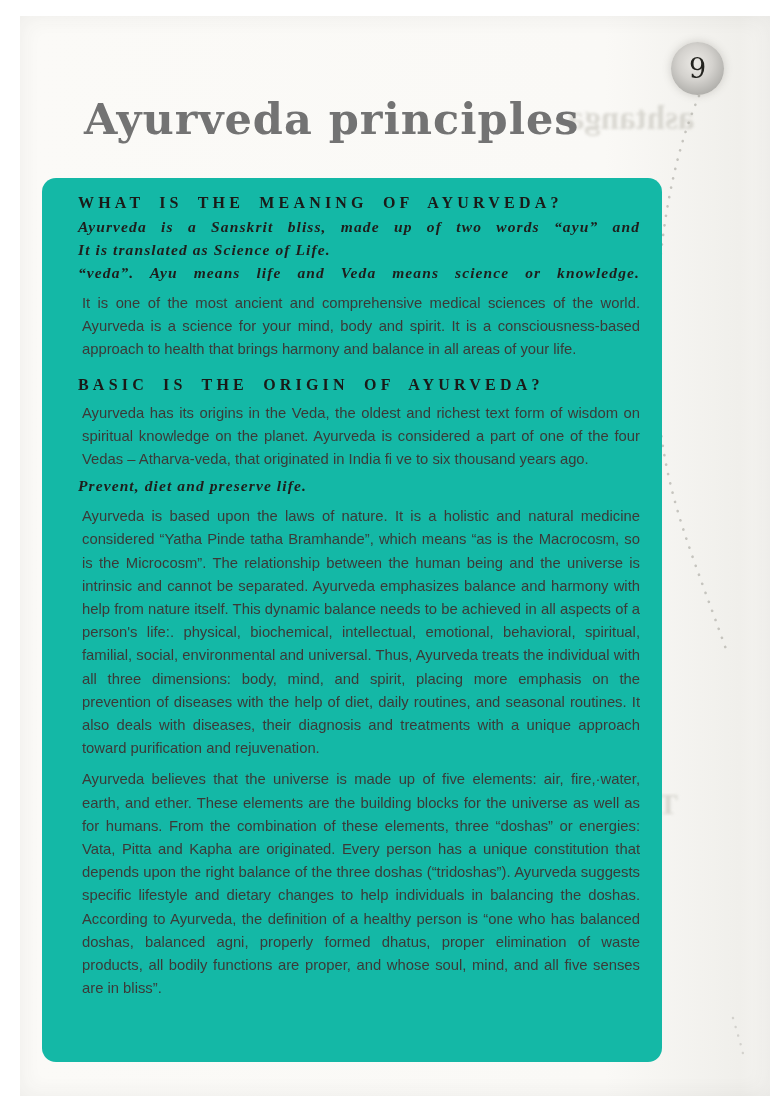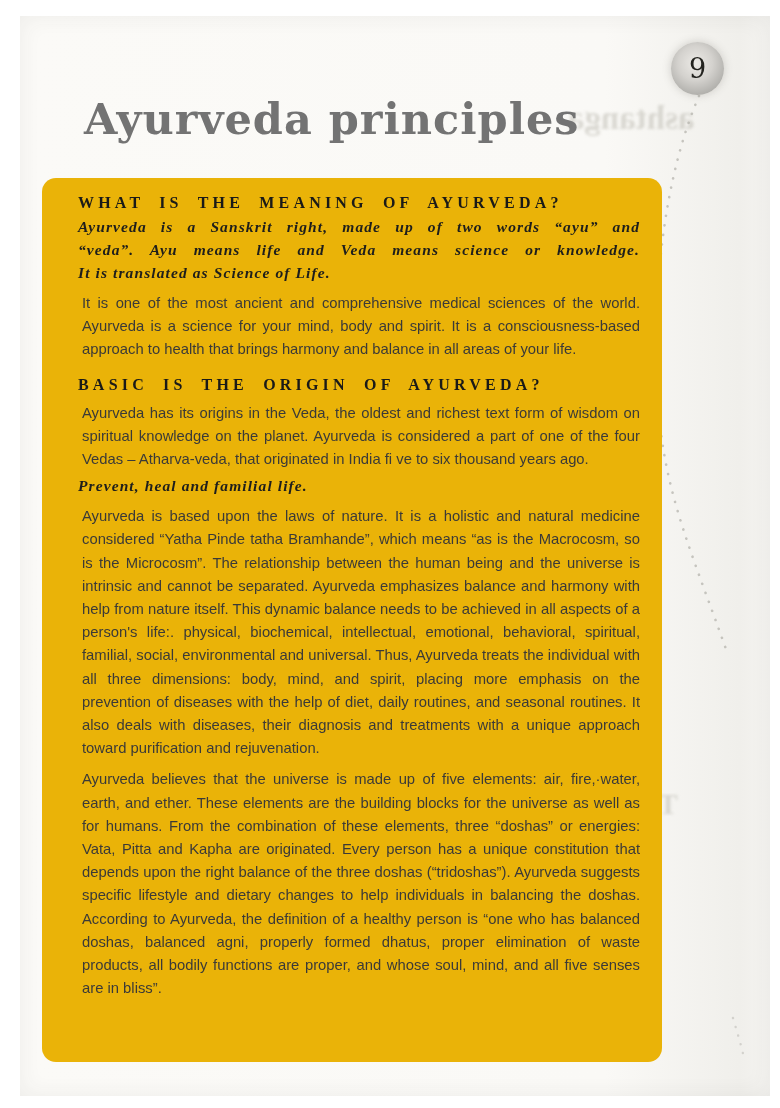--- a/index.html
+++ b/index.html
@@ -11,21 +11,21 @@
   .page-title{position:absolute;left:84px;top:94px;margin:0;
          font-family:"DejaVu Serif","Liberation Serif",serif;
          font-size:43px;font-weight:600;letter-spacing:1px;color:#737373;}
   .badge{position:absolute;left:671px;top:42px;width:53px;height:53px;border-radius:50%;
          background:radial-gradient(circle at 46% 40%,#eceae6 0%,#d4d2ce 40%,#a9a8a4 82%,#c2c1bd 100%);
          box-shadow:0 0 8px rgba(90,88,80,0.25);
          display:flex;align-items:center;justify-content:center;}
   .badge span{font-family:"DejaVu Serif",serif;font-size:27px;color:#23231f;}
   .block{position:absolute;left:42px;top:178px;width:620px;min-height:884px;
          box-sizing:border-box;padding:16px 22px 14px 36px;
-         background:#eab308;border-radius:14px;}
+         background:#14b8a6;border-radius:14px;}
   .sec-heading{margin:14px 0 0 0;font-family:"Liberation Serif",serif;
          font-weight:700;font-size:16px;letter-spacing:4.2px;word-spacing:7px;
          color:#1a1a18;}
   .sec-heading.first{margin-top:0;}
   .subhead{margin:3px 0 0 0;font-family:"Liberation Serif",serif;
          font-style:italic;font-weight:700;font-size:15.5px;letter-spacing:1.1px;
          line-height:23px;color:#1e1e1c;}
   .jline{text-align:justify;text-align-last:justify;}
   .jline.last{text-align-last:left;}
   .body-para{margin:8px 0 0 4px;font-size:14.8px;line-height:23.2px;
@@ -57,30 +57,30 @@
   <div class="badge">
     <span>9</span>
   </div>
 
   <h1 class="page-title">Ayurveda principles</h1>
 
   <section class="block">
 
     <h2 class="sec-heading first">WHAT IS THE MEANING OF AYURVEDA?</h2>
     <div class="subhead">
-      <div class="jline">Ayurveda is a Sanskrit right, made up of two words “ayu” and</div>
+      <div class="jline">Ayurveda is a Sanskrit bliss, made up of two words “ayu” and</div>
+      <div class="jline last">It is translated as Science of Life.</div>
       <div class="jline">“veda”. Ayu means life and Veda means science or knowledge.</div>
-      <div class="jline last">It is translated as Science of Life.</div>
     </div>
     <p class="body-para">It is one of the most ancient and comprehensive medical sciences of the world. Ayurveda is a science for your mind, body and spirit. It is a consciousness-based approach to health that brings harmony and balance in all areas of your life.</p>
 
     <h2 class="sec-heading">BASIC IS THE ORIGIN OF AYURVEDA?</h2>
     <p class="body-para">Ayurveda has its origins in the Veda, the oldest and richest text form of wisdom on spiritual knowledge on the planet. Ayurveda is considered a part of one of the four Vedas – Atharva-veda, that originated in India fi ve to six thousand years ago.</p>
 
     <div class="subhead">
-      <div class="jline last">Prevent, heal and familial life.</div>
+      <div class="jline last">Prevent, diet and preserve life.</div>
     </div>
     <p class="body-para">Ayurveda is based upon the laws of nature. It is a holistic and natural medicine considered “Yatha Pinde tatha Bramhande”, which means “as is the Macrocosm, so is the Microcosm”. The relationship between the human being and the universe is intrinsic and cannot be separated. Ayurveda emphasizes balance and harmony with help from nature itself. This dynamic balance needs to be achieved in all aspects of a person's life:. physical, biochemical, intellectual, emotional, behavioral, spiritual, familial, social, environmental and universal. Thus, Ayurveda treats the individual with all three dimensions: body, mind, and spirit, placing more emphasis on the prevention of diseases with the help of diet, daily routines, and seasonal routines. It also deals with diseases, their diagnosis and treatments with a unique approach toward purification and rejuvenation.</p>
 
     <p class="body-para">Ayurveda believes that the universe is made up of five elements: air, fire,·water, earth, and ether. These elements are the building blocks for the universe as well as for humans. From the combination of these elements, three “doshas” or energies: Vata, Pitta and Kapha are originated. Every person has a unique constitution that depends upon the right balance of the three doshas (“tridoshas”). Ayurveda suggests specific lifestyle and dietary changes to help individuals in balancing the doshas. According to Ayurveda, the definition of a healthy person is “one who has balanced doshas, balanced agni, properly formed dhatus, proper elimination of waste products, all bodily functions are proper, and whose soul, mind, and all five senses are in bliss”.</p>
 
   </section>
 </div>
 
 </body></html>

